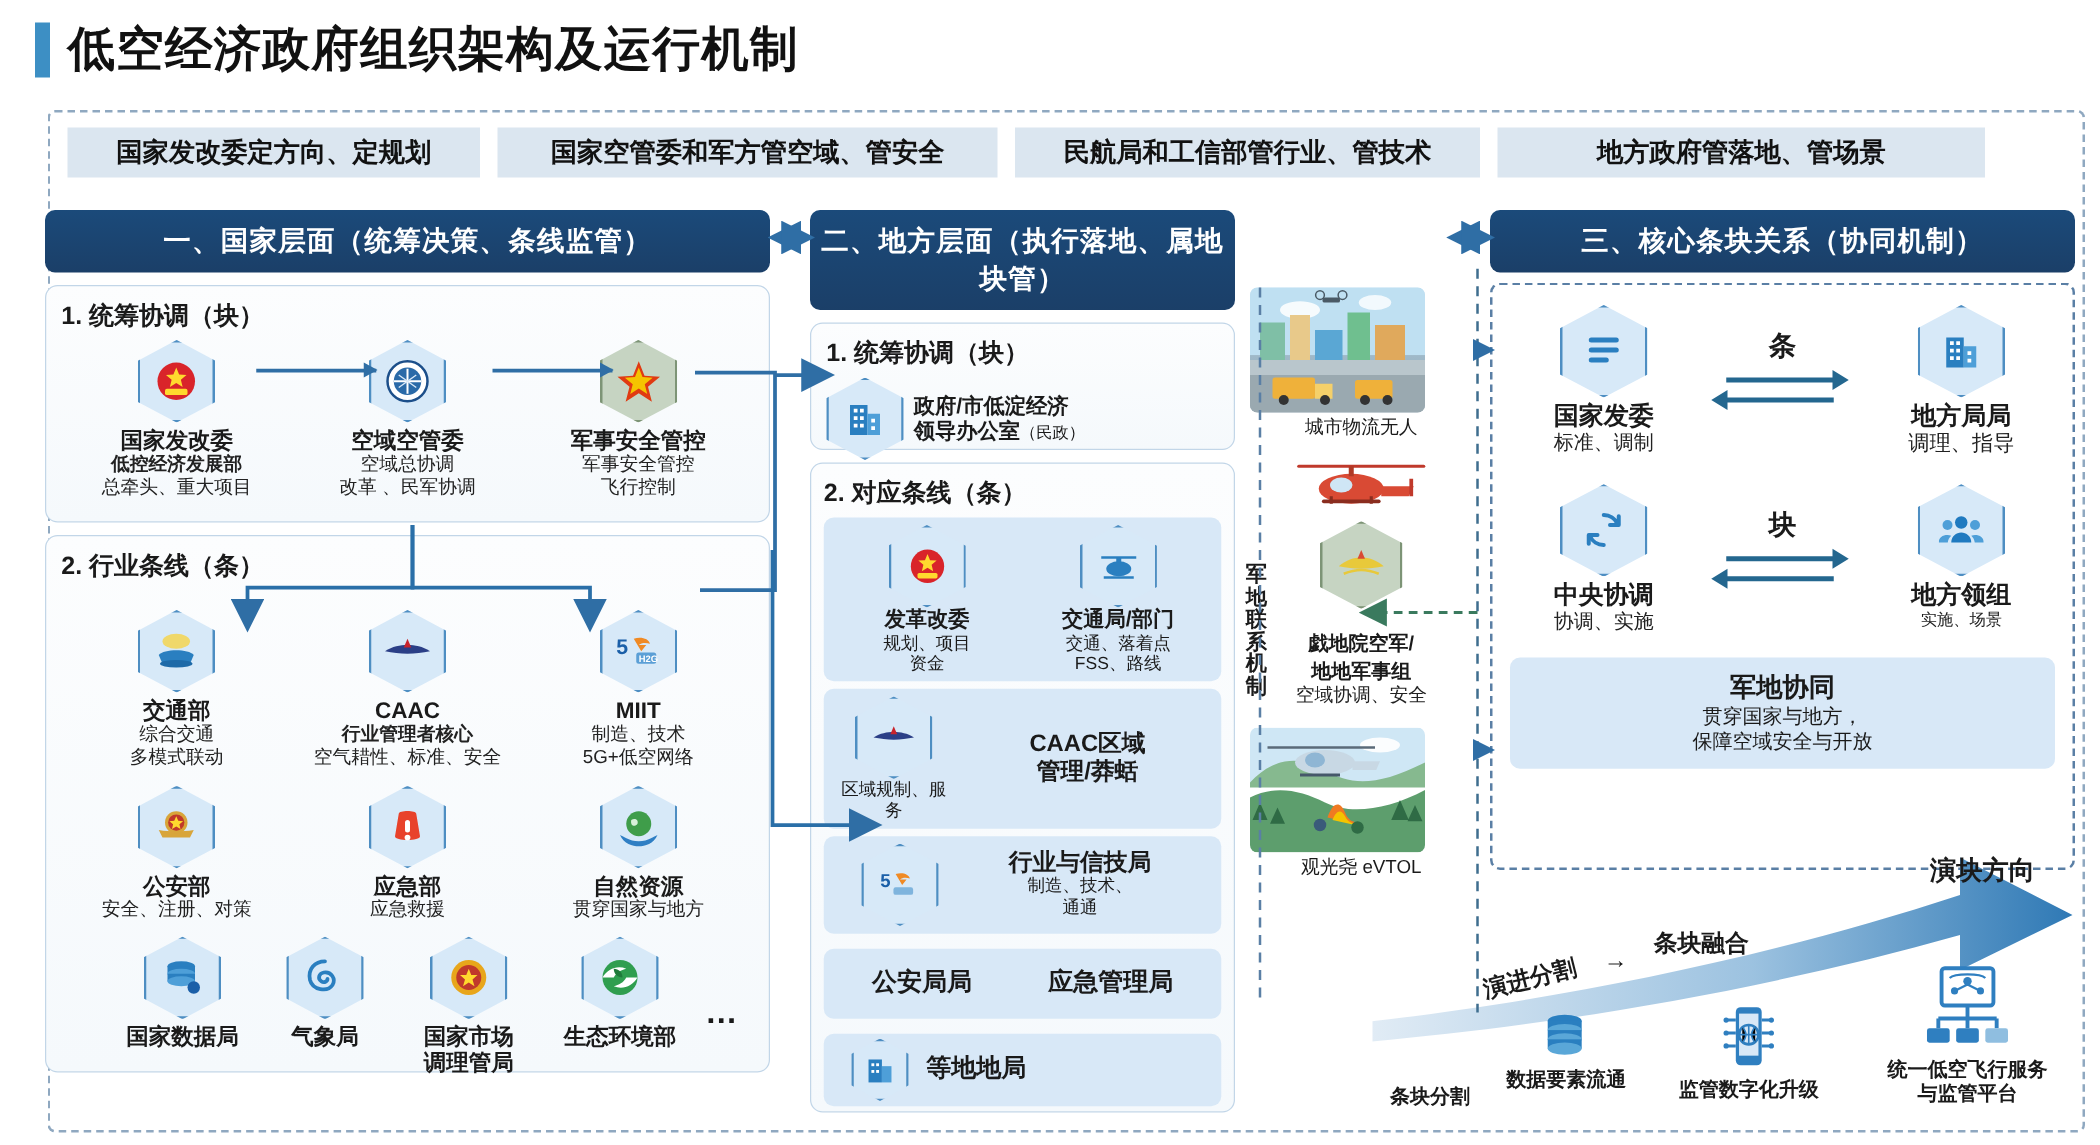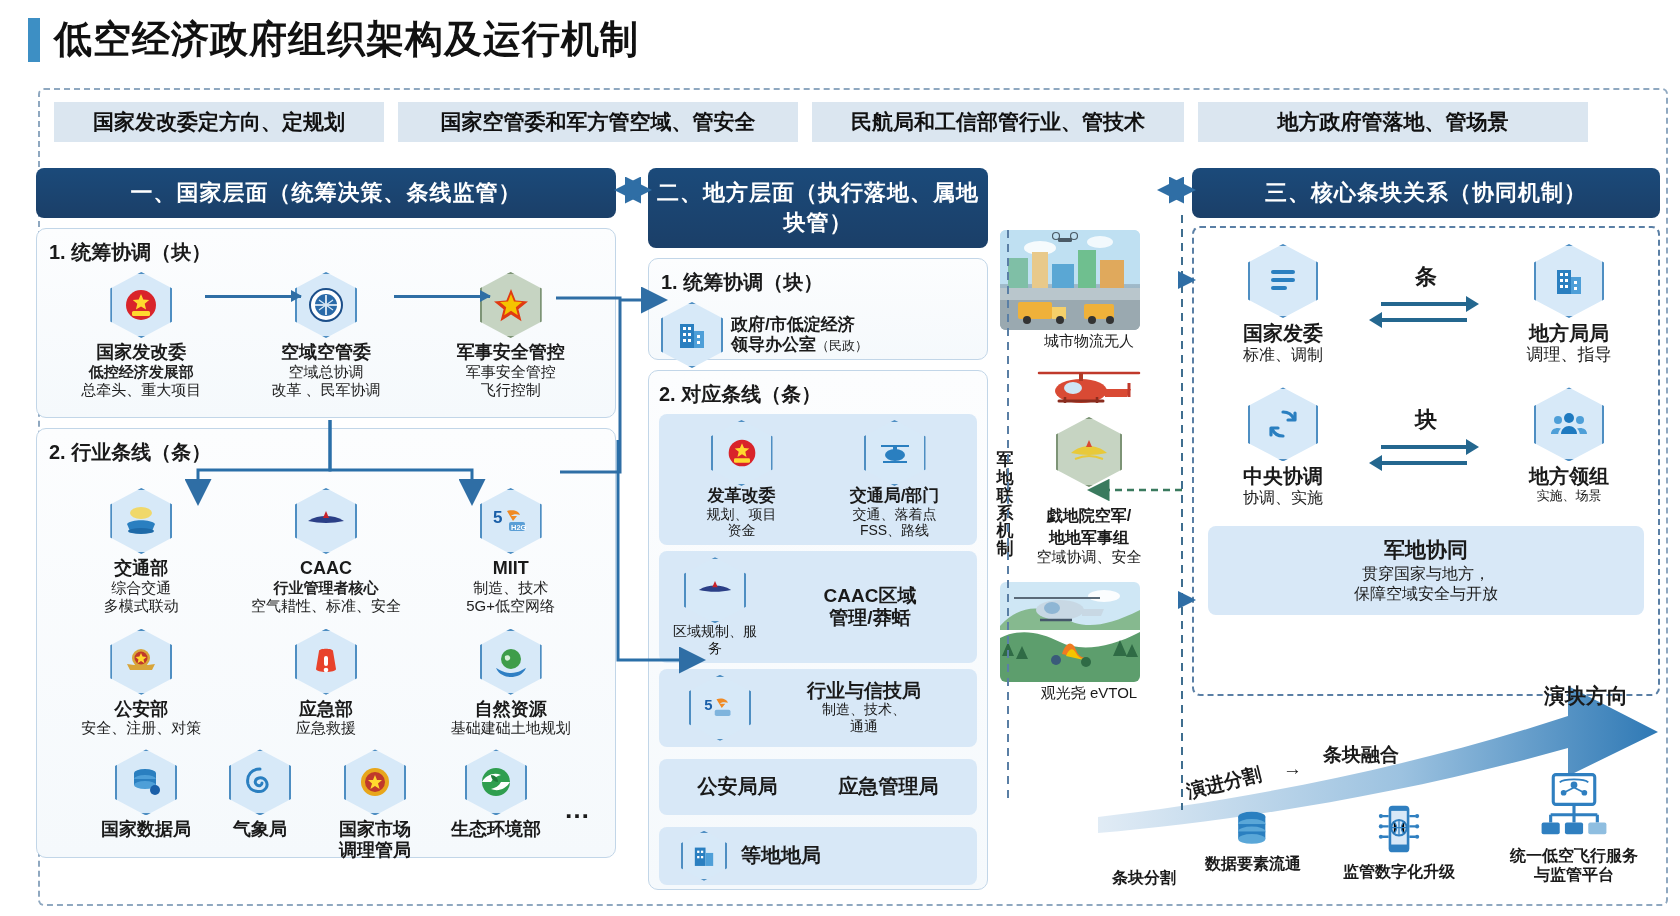--- a/index.html
+++ b/index.html
@@ -262,21 +262,21 @@
         <div class="hexwrap">
           <div class="hex outline">
             <svg width="38" height="36" viewBox="0 0 38 36">
                 <circle cx="19" cy="15" r="10" fill="#3f9d4a"></circle>
                 <path d="M13 12c3-2 6 0 5 3-2 3-6 2-5-3z" fill="#d7f0d9"></path>
                 <path d="M4 24c3 7 10 9 15 9s12-2 15-9c-3 1-7 5-15 5S7 25 4 24z" fill="#2f7fc4"></path>
               </svg>
           </div>
         </div>
         <div class="node-title">自然资源</div>
-        <div class="node-sub">基础建础土地规划</div>
+        <div class="node-sub">贯穿国家与地方</div>
       </div>
     </div>
 
     <div class="node-row" style="margin-top:12px; justify-content:flex-end; padding:0 6px;">
       <div class="node" style="width:118px;">
         <div class="hexwrap">
           <div class="hex outline">
             <svg width="34" height="34" viewBox="0 0 34 34">
                 <ellipse cx="16" cy="8" rx="11" ry="4" fill="#2a7fc0"></ellipse>
                 <rect x="5" y="8" width="22" height="6" fill="#2a7fc0"></rect>

